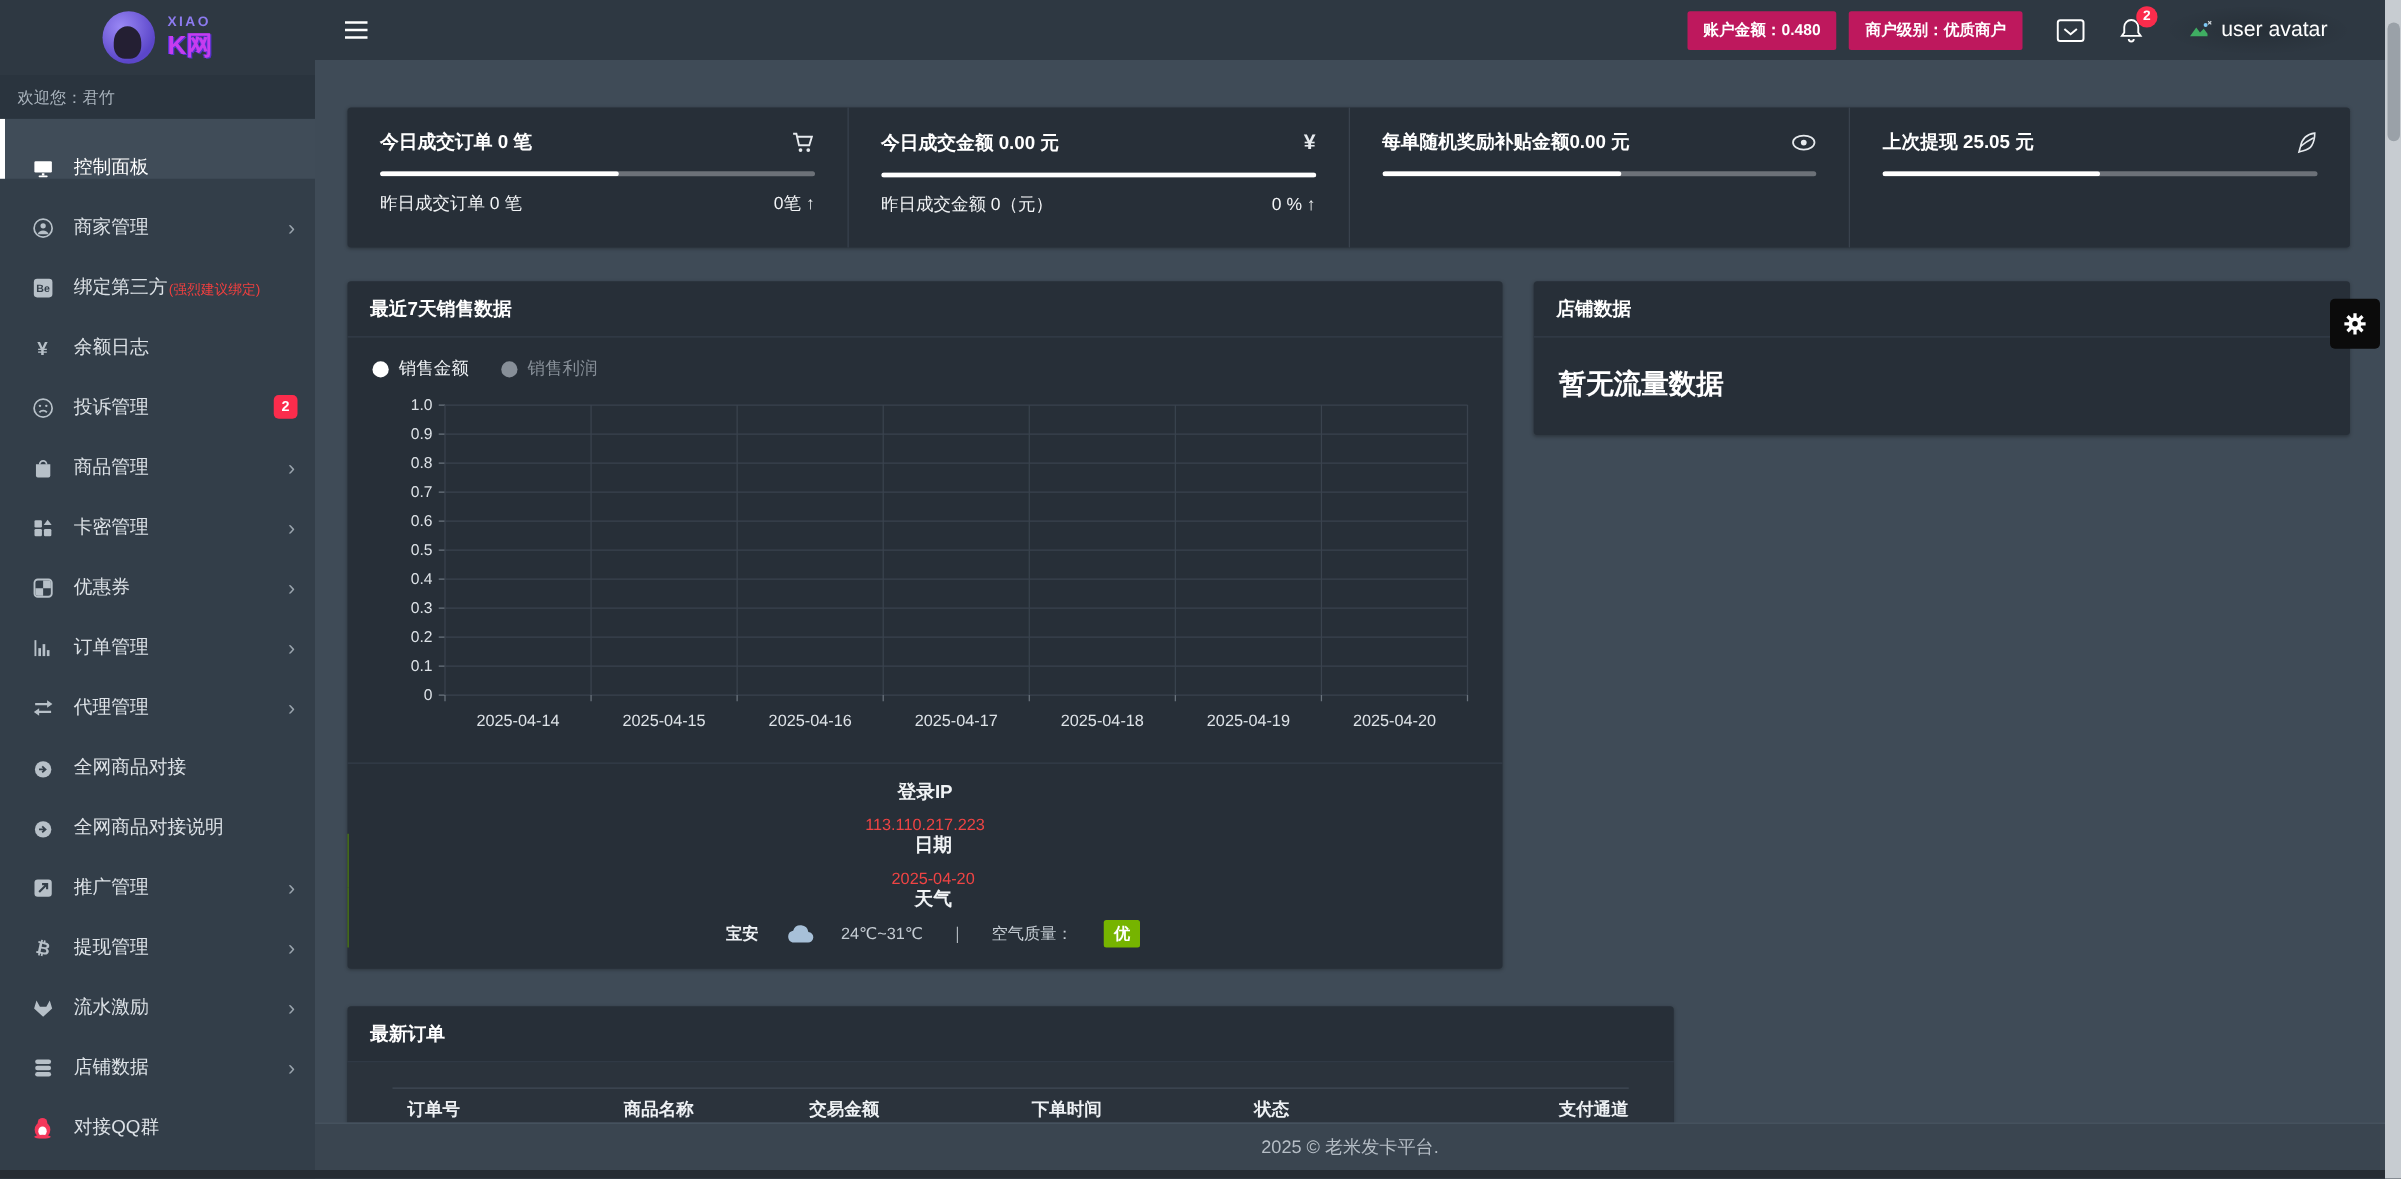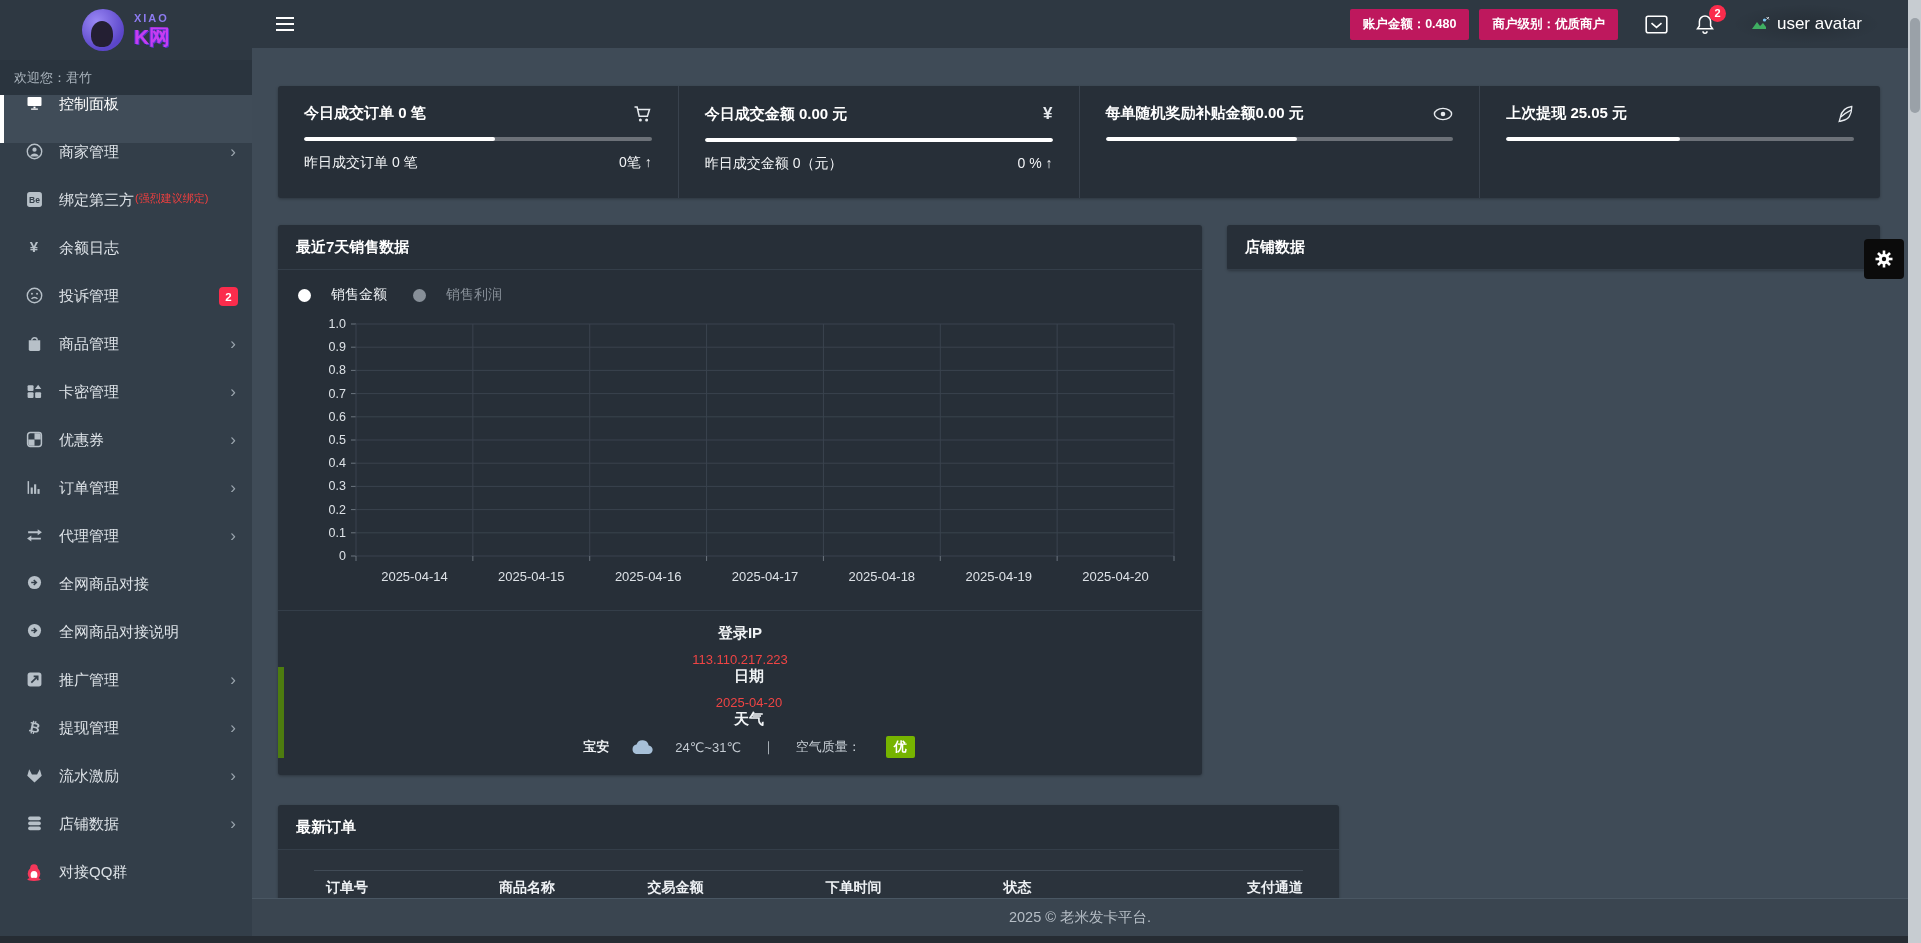--- a/index.html
+++ b/index.html
@@ -15,21 +15,21 @@
   
   .sidebar { position:absolute; left:0; top:0; bottom:0; width:252px; background:#333e49; z-index:30; display:flex; flex-direction:column; }
   .logo-bar { height:60px; background:#2e3842; display:flex; align-items:center; justify-content:center; gap:10px; flex:none; }
   .logo-circle { width:42px; height:42px; border-radius:50%; background:radial-gradient(circle at 35% 30%, #9a88f5, #5b46c9 70%); position:relative; overflow:hidden; flex:none; }
   .logo-circle::after { content:""; position:absolute; left:9px; top:12px; width:22px; height:26px; border-radius:50% 50% 40% 40%; background:#241f33; }
   .brand-text { display:flex; flex-direction:column; line-height:1; }
   .brand-top { font-size:11px; letter-spacing:2px; color:#8d7bf0; font-weight:bold; }
   .brand-bottom { font-size:21px; font-weight:800; color:#c63cf0; text-shadow:1px 1px 0 #5533cc, -1px 0 0 #5533cc; margin-top:2px; }
   .welcome-bar { height:35px; background:#2a343e; color:#a9b3bc; font-size:13px; display:flex; align-items:center; padding-left:14px; flex:none; }
   .menu { flex:1; overflow:hidden; }
-  .menu-item { height:48px; display:flex; align-items:flex-start; padding-left:24px; position:relative; color:#dde2e7; cursor:pointer; }
+  .menu-item { height:48px; display:flex; align-items:flex-end; padding-left:24px; position:relative; color:#dde2e7; cursor:pointer; }
   .menu-item .mi-icon { width:20px; margin-right:15px; display:flex; justify-content:center; color:#b7c0c8; flex:none; }
   .menu-item.active { background:#404c58; border-left:4px solid #ffffff; padding-left:20px; color:#fff; }
   .menu-item.active .mi-icon { color:#fff; }
   .mi-label { font-size:15px; white-space:nowrap; }
   .mi-note { color:#f23f3f; font-size:11px; margin-left:1px; white-space:nowrap; }
   .mi-chevron { position:absolute; right:16px; color:#9aa4ad; font-size:17px; line-height:1; }
   .mi-badge { position:absolute; right:14px; background:#fb2c4c; color:#fff; font-size:11.5px; min-width:19px; height:19px; border-radius:4px; display:flex; align-items:center; justify-content:center; font-weight:bold; }
   .menu-section { font-size:12.5px; color:#8a949e; padding:15px 0 5px 16px; }
   .yen-glyph { font-size:15px; line-height:1; font-weight:bold; }
 
@@ -55,26 +55,26 @@
   .stat-title-row { display:flex; justify-content:space-between; align-items:center; color:#fff; font-size:15px; font-weight:bold; }
   .stat-icon { color:#dfe3e8; flex:none; }
   .stat-bar { margin-top:14px; height:4px; border-radius:2px; background:rgba(255,255,255,.32); overflow:hidden; }
   .stat-bar-fill { height:100%; background:#fff; border-radius:2px; }
   .stat-sub { margin-top:13px; display:flex; justify-content:space-between; color:#f2f4f6; font-size:14px; }
 
   .row2 { display:flex; margin-top:27px; align-items:flex-start; }
   .sales-panel { width:924px; margin-right:25px; flex:none; }
   .panel-header { height:45px; border-bottom:1px solid #343e49; display:flex; align-items:center; padding:0 18px; color:#fff; font-weight:bold; font-size:15px; }
   .legend-row { display:flex; gap:26px; margin:16px 20px 6px; align-items:center; }
-  .legend-item { display:flex; align-items:center; gap:20px; font-size:14px; cursor:pointer; }
+  .legend-item { display:flex; align-items:center; gap:8px; font-size:14px; cursor:pointer; }
   #sales-chart { width:884px; height:300px; margin:0 20px; }
   .legend-dot { width:13px; height:13px; border-radius:50%; }
   .info-row { display:flex; border-top:1px solid #343e49; padding:13px 0 17px;flex-direction:column; }
   .info-col { flex:1; text-align:center; }
-  .info-col + .info-col { border-left:6px solid #4d7c0f;padding-left:12px; }
+  .info-col + .info-col { border-left:1px solid #4d7c0f;padding-left:12px; }
   .info-title { color:#f0f3f5; font-weight:bold; font-size:15px; }
   .info-value { margin-top:9px; color:#ef4444; font-size:13px; }
   .weather-line { display:flex; align-items:center; justify-content:center; gap:21px; margin-top:7px; color:#c5ccd3; font-size:13px; }
   .aqi-badge { background:#76b400; color:#fff; padding:2px 8px; border-radius:2px; font-size:13px; margin-left:4px; font-weight:bold; }
 
   .shop-panel { flex:1; }
   .shop-empty { padding:22px 20px 26px; color:#fff; font-size:22px; font-weight:bold; }
 
   .orders-panel { margin-top:30px; width:1061px; }
   .orders-body { background:#2b333c; padding:20px 36px 16px; border-radius:0 0 3px 3px; }
@@ -486,20 +486,21 @@
             <span>｜</span>
             <span>空气质量：</span>
             <span class="aqi-badge">优</span>
           </div>
         </div>
       </div>
     </div>
 
     <div class="panel shop-panel">
       <div class="panel-header">店铺数据</div>
+      <div class="shop-empty">暂无流量数据</div>
     </div>
   </section>
 
   <section class="panel orders-panel">
     <div class="panel-header">最新订单</div>
     <div class="orders-body">
       <div class="order-head-row">
         <span class="oh c0">订单号</span>
         <span class="oh c1">商品名称</span>
         <span class="oh c2">交易金额</span>

